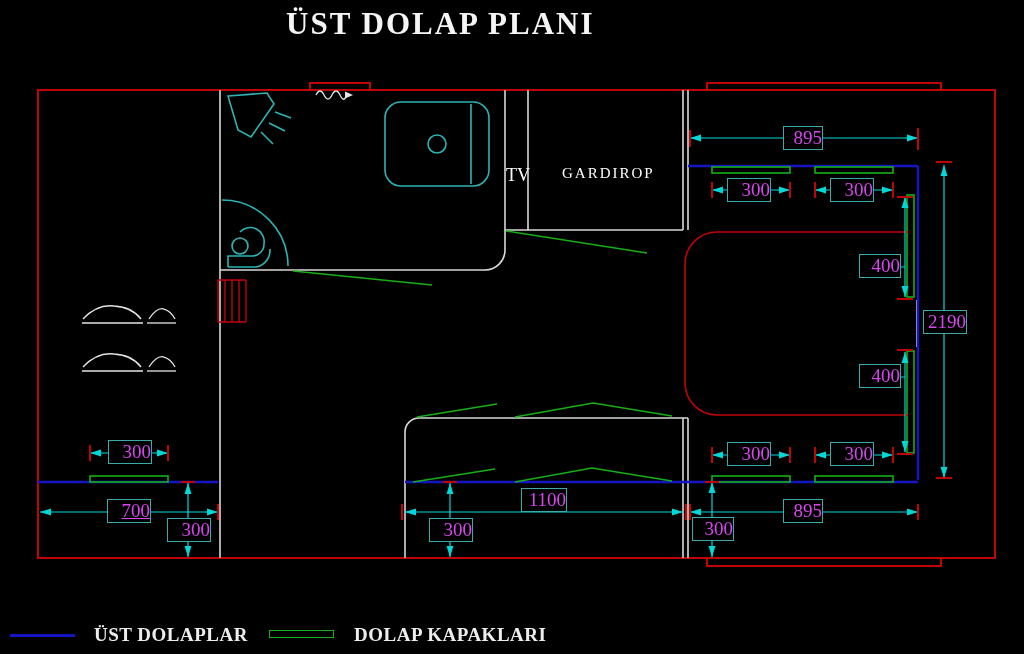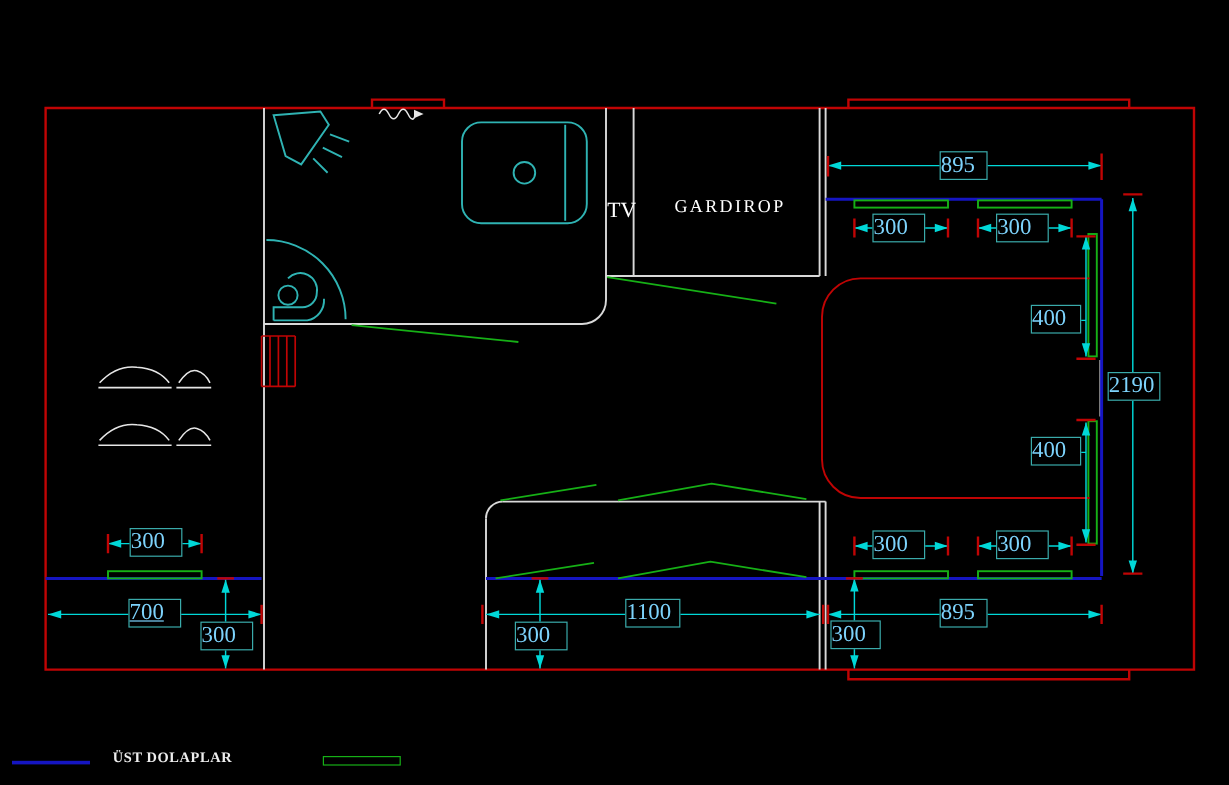--- a/index.html
+++ b/index.html
@@ -4,31 +4,32 @@
 <style>
   html,body{margin:0;padding:0;background:#000;}
   #stage{position:relative;width:1024px;height:654px;background:#000;overflow:hidden;
          font-family:"Liberation Serif",serif;}
   #plan-svg{position:absolute;left:0;top:0;}
   .txt{position:absolute;color:#ffffff;white-space:nowrap;}
   #title{left:286px;top:6px;font-size:31px;font-weight:bold;letter-spacing:2px;color:#f5f5f5;}
   #tv-label{left:506px;top:165px;font-size:18px;}
   #gardirop-label{left:562px;top:165px;font-size:15px;letter-spacing:2px;font-family:Liberation Serif, serif;}
   .dim-box{position:absolute;height:22px;box-sizing:content-box;border:1.5px solid #3aabab;
-           background:#000;color:#7dd3fc;font-size:19px;line-height:22px;text-align:left;
+           background:#000;color:#d946ef;font-size:19px;line-height:22px;text-align:right;
            z-index:5;}
-  .legend-label{position:absolute;top:624px;font-size:12px;font-weight:bold;letter-spacing:.5px;color:#ededed;}
+  .legend-label{position:absolute;top:624px;font-size:19px;font-weight:bold;letter-spacing:.5px;color:#ededed;}
   #legend-line-blue{position:absolute;left:10px;top:634px;width:65px;height:3px;background:#1515c2;}
   #legend-rect-green{position:absolute;left:269px;top:630px;width:63px;height:6px;border:1.5px solid #16b016;background:#000;}
 </style>
 </head>
 <body>
 
 <div id="stage">
 
+  <div id="title" class="txt">ÜST DOLAP PLANI</div>
 
   <svg id="plan-svg" width="1024" height="654" viewBox="0 0 1024 654">
 
     <g fill="none" stroke="#c00404" stroke-width="2">
       <path d="M38,90 H995 V558 H38 Z"></path>
       <path d="M310,90 V83 H370 V90"></path>
       <path d="M707,90 V83 H941 V90"></path>
       <path d="M707,558 V566 H941 V558"></path>
     </g>
 
@@ -168,23 +169,24 @@
   <div class="dim-box" style="left:783px;top:126px;width:38px;">895</div>
   <div class="dim-box" style="left:727px;top:178px;width:42px;">300</div>
   <div class="dim-box" style="left:830px;top:178px;width:42px;">300</div>
   <div class="dim-box" style="left:859px;top:254px;width:40px;">400</div>
   <div class="dim-box" style="left:859px;top:364px;width:40px;">400</div>
   <div class="dim-box" style="left:923px;top:310px;width:42px;">2190</div>
   <div class="dim-box" style="left:727px;top:442px;width:42px;">300</div>
   <div class="dim-box" style="left:830px;top:442px;width:42px;">300</div>
   <div class="dim-box" style="left:783px;top:499px;width:38px;">895</div>
   <div class="dim-box" style="left:692px;top:517px;width:40px;">300</div>
-  <div class="dim-box" style="left:521px;top:499px;width:44px;">1100</div>
+  <div class="dim-box" style="left:521px;top:488px;width:44px;">1100</div>
   <div class="dim-box" style="left:429px;top:518px;width:42px;">300</div>
   <div class="dim-box" style="left:107px;top:499px;width:42px;text-decoration:underline;">700</div>
   <div class="dim-box" style="left:167px;top:518px;width:42px;">300</div>
   <div class="dim-box" style="left:108px;top:440px;width:42px;">300</div>
 
   <div id="legend-line-blue"></div>
   <div class="legend-label" style="left:94px;">ÜST DOLAPLAR</div>
   <div id="legend-rect-green"></div>
+  <div class="legend-label" style="left:354px;">DOLAP KAPAKLARI</div>
 
 </div>
 
 </body></html>

